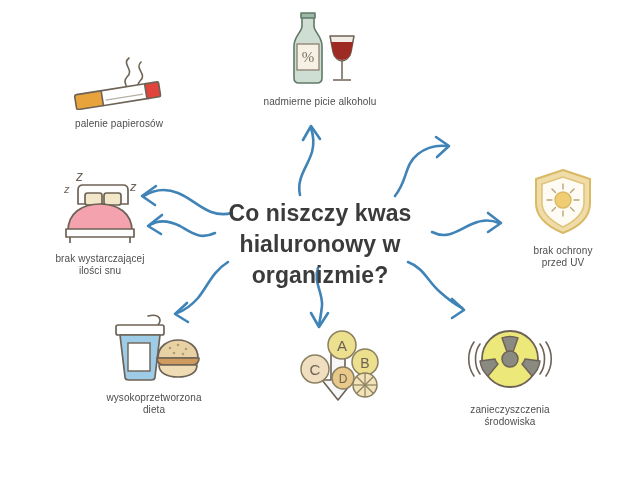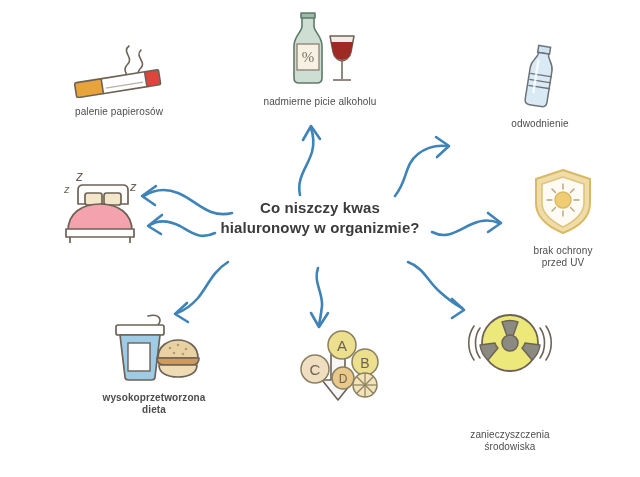--- a/index.html
+++ b/index.html
@@ -20,36 +20,36 @@
     line-height:1.22;
     text-align:center;
     color:#4d4d4d;
     white-space:pre-line;
     letter-spacing:.1px;
   }
   #center-title{
     position:absolute;
     left:185px;top:198px;width:270px;
     text-align:center;
-    font-size:15px;
+    font-size:23px;
     font-weight:bold;
     line-height:1.35;
     color:#3b3b3b;
     white-space:pre-line;
     letter-spacing:.1px;
   }
   
-  #node-smoking{left:24px;top:36px;width:190px;}
+  #node-smoking{left:24px;top:48px;width:190px;}
   #node-alcohol{left:210px;top:6px;width:220px;}
   #node-dehydration{left:452px;top:42px;width:176px;}
   #node-sleep{left:10px;top:163px;width:180px;}
   #node-uv{left:488px;top:165px;width:150px;}
-  #node-diet{left:58px;top:312px;width:192px;font-weight:bold;}
+  #node-diet{left:58px;top:312px;width:192px;}
   #node-vitamins{left:262px;top:328px;width:156px;}
-  #node-pollution{left:412px;top:308px;width:196px;gap:41px;}
+  #node-pollution{left:412px;top:324px;width:196px;}
 </style>
 </head>
 <body>
 
 <div id="infographic">
 
   <svg class="arrows" viewBox="0 0 640 477">
     <g fill="none" stroke="#3f83b7" stroke-width="2.6" stroke-linecap="round" stroke-linejoin="round">
 
       <g>
@@ -130,37 +130,20 @@
           <path d="M53,30 h24 l-3,16 c-1,6 -6,9 -9,9 c-3,0 -8,-3 -9,-9 z" fill="#f2ede6"></path>
           <path d="M54,36 h22 l-2,10 c-1,5 -5,8 -9,8 c-4,0 -8,-3 -9,-8 z" fill="#9e2a24" stroke="none"></path>
           <path d="M65,55 v18"></path>
           <path d="M56,74 h18"></path>
         </g>
       </svg>
     </span>
     <span class="label">nadmierne picie alkoholu</span>
   </div>
 
-  <div class="node" id="node-dehydration">
-    <span class="icon">
-      <svg width="62" height="68" viewBox="0 0 62 68">
-        <g transform="rotate(9 31 34)">
-          <path d="M25,4 h12 v7 h-12 z" fill="#cfe3f0" stroke="#6d7378" stroke-width="1.5"></path>
-          <path d="M26,11 h10 c0,6 6,8 6,16 v32 c0,3 -2,5 -5,5 h-12 c-3,0 -5,-2 -5,-5 v-32 c0,-8 6,-10 6,-16 z" fill="#d9eaf5" stroke="#6d7378" stroke-width="1.5"></path>
-          <g stroke="#6d7378" stroke-width="1.3" fill="none">
-            <path d="M21,33 h22"></path>
-              <path d="M21,39 h22"></path>
-              <path d="M21,45 h22"></path>
-          </g>
-          <path d="M27,18 v34" stroke="#ffffff" stroke-width="2.4" opacity=".8"></path>
-        </g>
-      </svg>
-    </span>
-    <span class="label">odwodnienie</span>
-  </div>
 
   <div class="node" id="node-sleep">
     <span class="icon">
       <svg width="100" height="82" viewBox="0 0 100 82">
         <g font-family="'Liberation Sans',sans-serif" fill="#6d6256" font-style="italic">
           <text x="14" y="30" font-size="11">z</text>
           <text x="26" y="18" font-size="14">z</text>
           <text x="80" y="28" font-size="13">z</text>
         </g>
         <g stroke="#6d6256" stroke-width="1.7" fill="none" stroke-linejoin="round">
@@ -168,20 +151,22 @@
           <rect x="35" y="30" width="17" height="12" rx="2.5" fill="#f3e7c9"></rect>
           <rect x="54" y="30" width="17" height="12" rx="2.5" fill="#f3e7c9"></rect>
           <path d="M18,68 c0,-18 14,-27 32,-27 c18,0 32,9 32,27 z" fill="#f4a3ae"></path>
           <path d="M16,66 h68 v8 h-68 z" fill="#fdfdfd"></path>
           <path d="M20,74 v6"></path>
             <path d="M80,74 v6"></path>
           <path d="M30,42 v26" stroke="none"></path>
         </g>
       </svg>
     </span>
+    <span class="label">brak wystarczającej
+ilości snu</span>
   </div>
 
   <div class="node" id="node-uv">
     <span class="icon">
       <svg width="70" height="72" viewBox="0 0 70 72">
         <path d="M35,5 L62,14 v24 c0,16 -14,25 -27,30 C23,63 8,54 8,38 V14 z" fill="#f0dca8" stroke="#d9b964" stroke-width="2" stroke-linejoin="round"></path>
         <path d="M35,12 L56,19 v19 c0,12 -11,19 -21,24 C25,57 14,50 14,38 V19 z" fill="#fdfbf4" stroke="#e0c47c" stroke-width="1.6" stroke-linejoin="round"></path>
         <circle cx="35" cy="35" r="8" fill="#f0cc72" stroke="#d9b964" stroke-width="1.4"></circle>
         <g stroke="#b9a478" stroke-width="1.4" stroke-linecap="round">
           <path d="M35,19 v5"></path>

